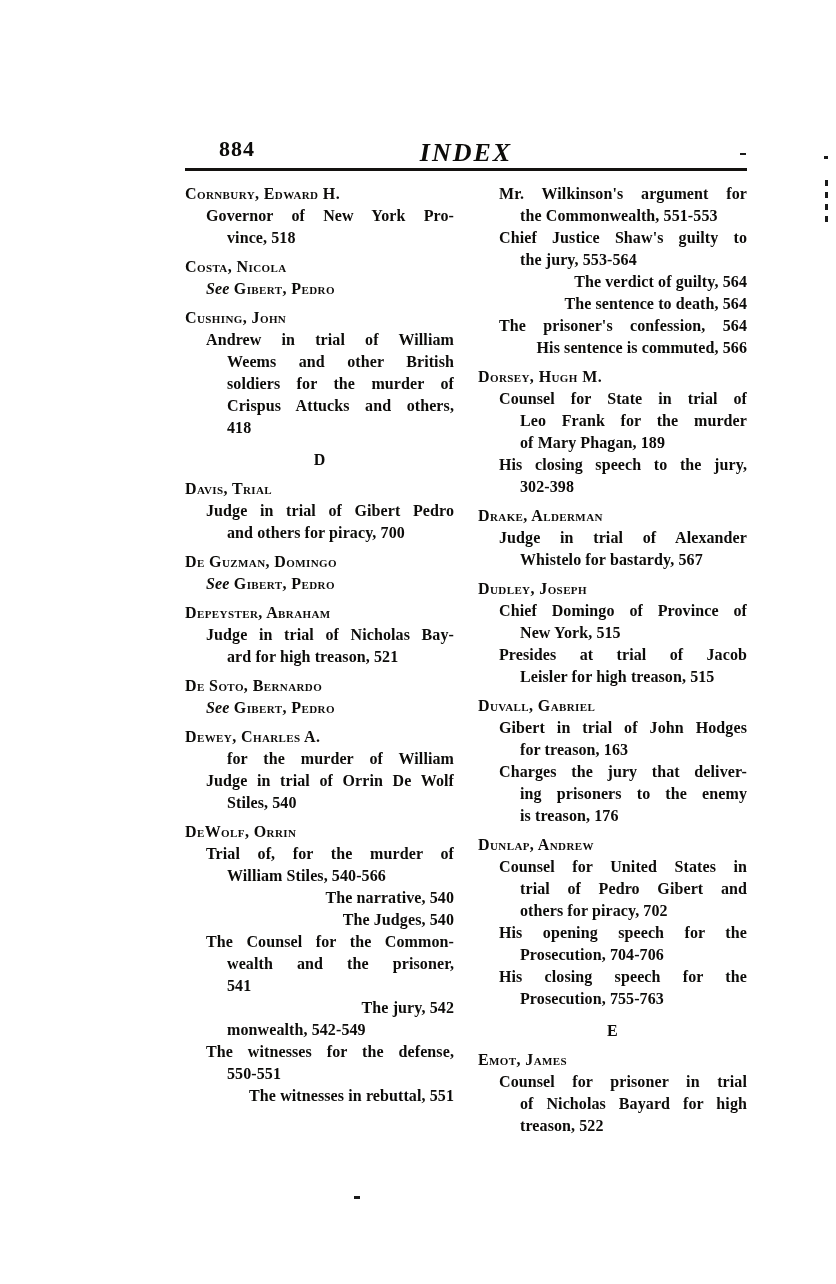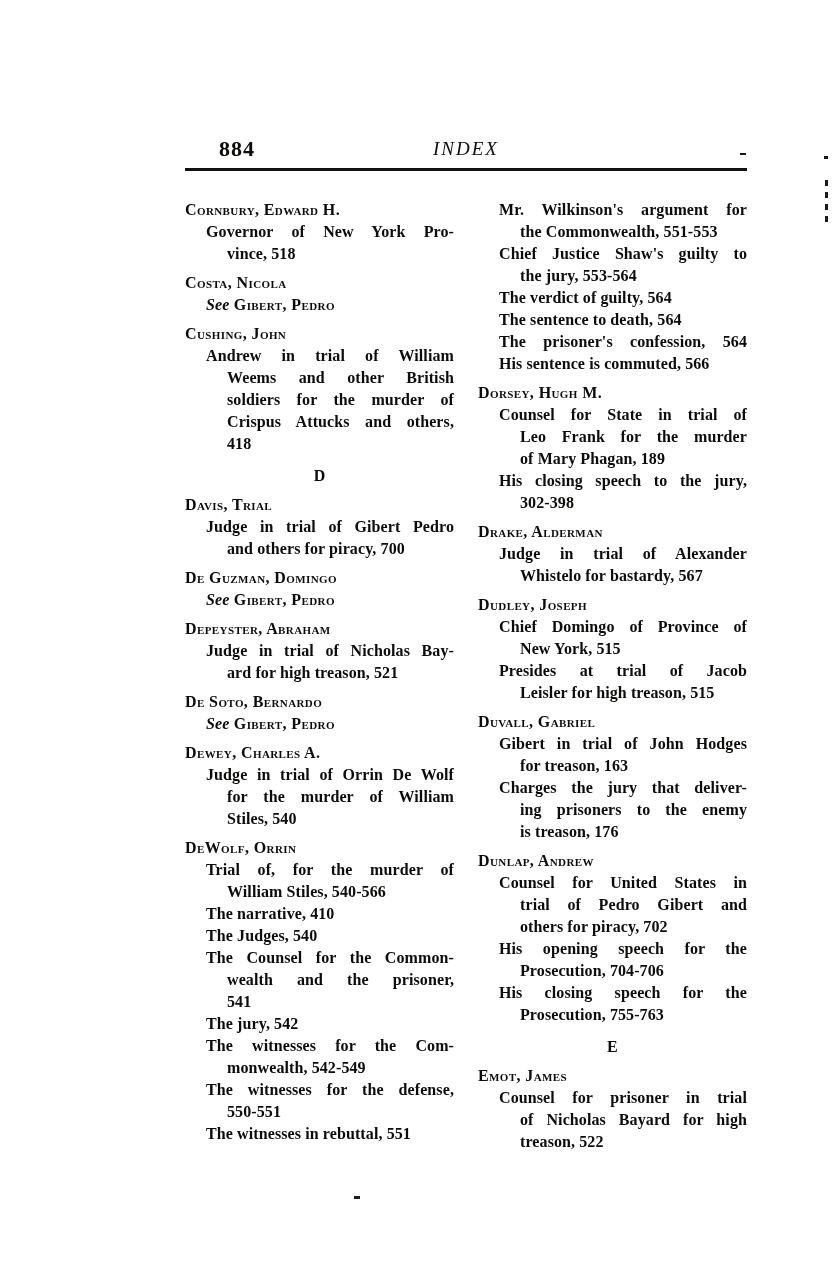--- a/index.html
+++ b/index.html
@@ -8,33 +8,33 @@
     font-family:"Liberation Serif", serif; color:#0d0c0a;
     -webkit-font-smoothing:antialiased;
   }
   .page { position:relative; width:836px; height:1284px; overflow:hidden; background:#ffffff; }
   .content { position:absolute; left:185px; top:134px; width:562px; }
 
   
   .hdr { position:relative; height:30px; }
   .pageno { position:absolute; left:2px; top:2px; font-size:22px; font-weight:700; letter-spacing:1px;margin-left:32px; }
   .booktitle { position:absolute; left:0; right:0; top:4px; text-align:center;
-               font-size:19px; font-weight:400; font-style:italic; letter-spacing:2px; }
+               font-size:26px; font-weight:700; font-style:italic; letter-spacing:2px; }
   .rule { height:3px; background:#141210; margin-top:4px; }
 
   
-  .cols { display:flex; gap:24px; margin-top:28px; }
+  .cols { display:flex; gap:24px; margin-top:12px; }
   .col { width:277px; font-size:16px; font-weight:700; line-height:22px;
          letter-spacing:0.1px; }
   .entry { margin-top:7px; }
   .entry:first-child { margin-top:0; }
   .entry.section-entry { margin-top:10px; }
   .head { font-variant:small-caps; letter-spacing:0.4px; }
   .line { min-height:22px; }
-  .line.i1 { padding-left:21px; }
+  .line.i1 { padding-left:21px;text-align:right; }
   .line.i2 { padding-left:42px; }
   .line.j  { text-align:justify; text-align-last:justify; }
   .see-line { padding-left:21px; }
   .see-line .it { font-style:italic;font-family:Liberation Serif, serif; }
   .see-line .sc { font-variant:small-caps; letter-spacing:0.4px; }
   .section-letter { text-align:center; margin-bottom:4px; }
 
   
   .artifact { position:absolute; background:#1a1a1a; }
   .artifact-dashes { left:825px; top:180px; width:3px; height:46px; background:none;
@@ -88,35 +88,34 @@
             <div class="head line">Depeyster, Abraham</div>
             <div class="line i1 j">Judge in trial of Nicholas Bay-</div>
             <div class="line i2">ard for high treason, 521</div>
           </div>
           <div class="entry">
             <div class="head line">De Soto, Bernardo</div>
             <div class="see-line line"><span class="it">See</span><span class="sc"> Gibert, Pedro</span></div>
           </div>
           <div class="entry">
             <div class="head line">Dewey, Charles A.</div>
+            <div class="line i2 j">for the murder of William</div>
             <div class="line i1 j">Judge in trial of Orrin De Wolf</div>
-            <div class="line i2 j">for the murder of William</div>
             <div class="line i2">Stiles, 540</div>
           </div>
           <div class="entry">
             <div class="head line">DeWolf, Orrin</div>
             <div class="line i1 j">Trial of, for the murder of</div>
             <div class="line i2">William Stiles, 540-566</div>
-            <div class="line i1">The narrative, 410</div>
+            <div class="line i1">The narrative, 540</div>
             <div class="line i1">The Judges, 540</div>
             <div class="line i1 j">The Counsel for the Common-</div>
             <div class="line i2 j">wealth and the prisoner,</div>
             <div class="line i2">541</div>
             <div class="line i1">The jury, 542</div>
-            <div class="line i1 j">The witnesses for the Com-</div>
             <div class="line i2">monwealth, 542-549</div>
             <div class="line i1 j">The witnesses for the defense,</div>
             <div class="line i2">550-551</div>
             <div class="line i1">The witnesses in rebuttal, 551</div>
           </div>
         </div>
       <div class="col" id="col-right">
           <div class="entry">
             <div class="line i1 j">Mr. Wilkinson's argument for</div>
             <div class="line i2">the Commonwealth, 551-553</div>

